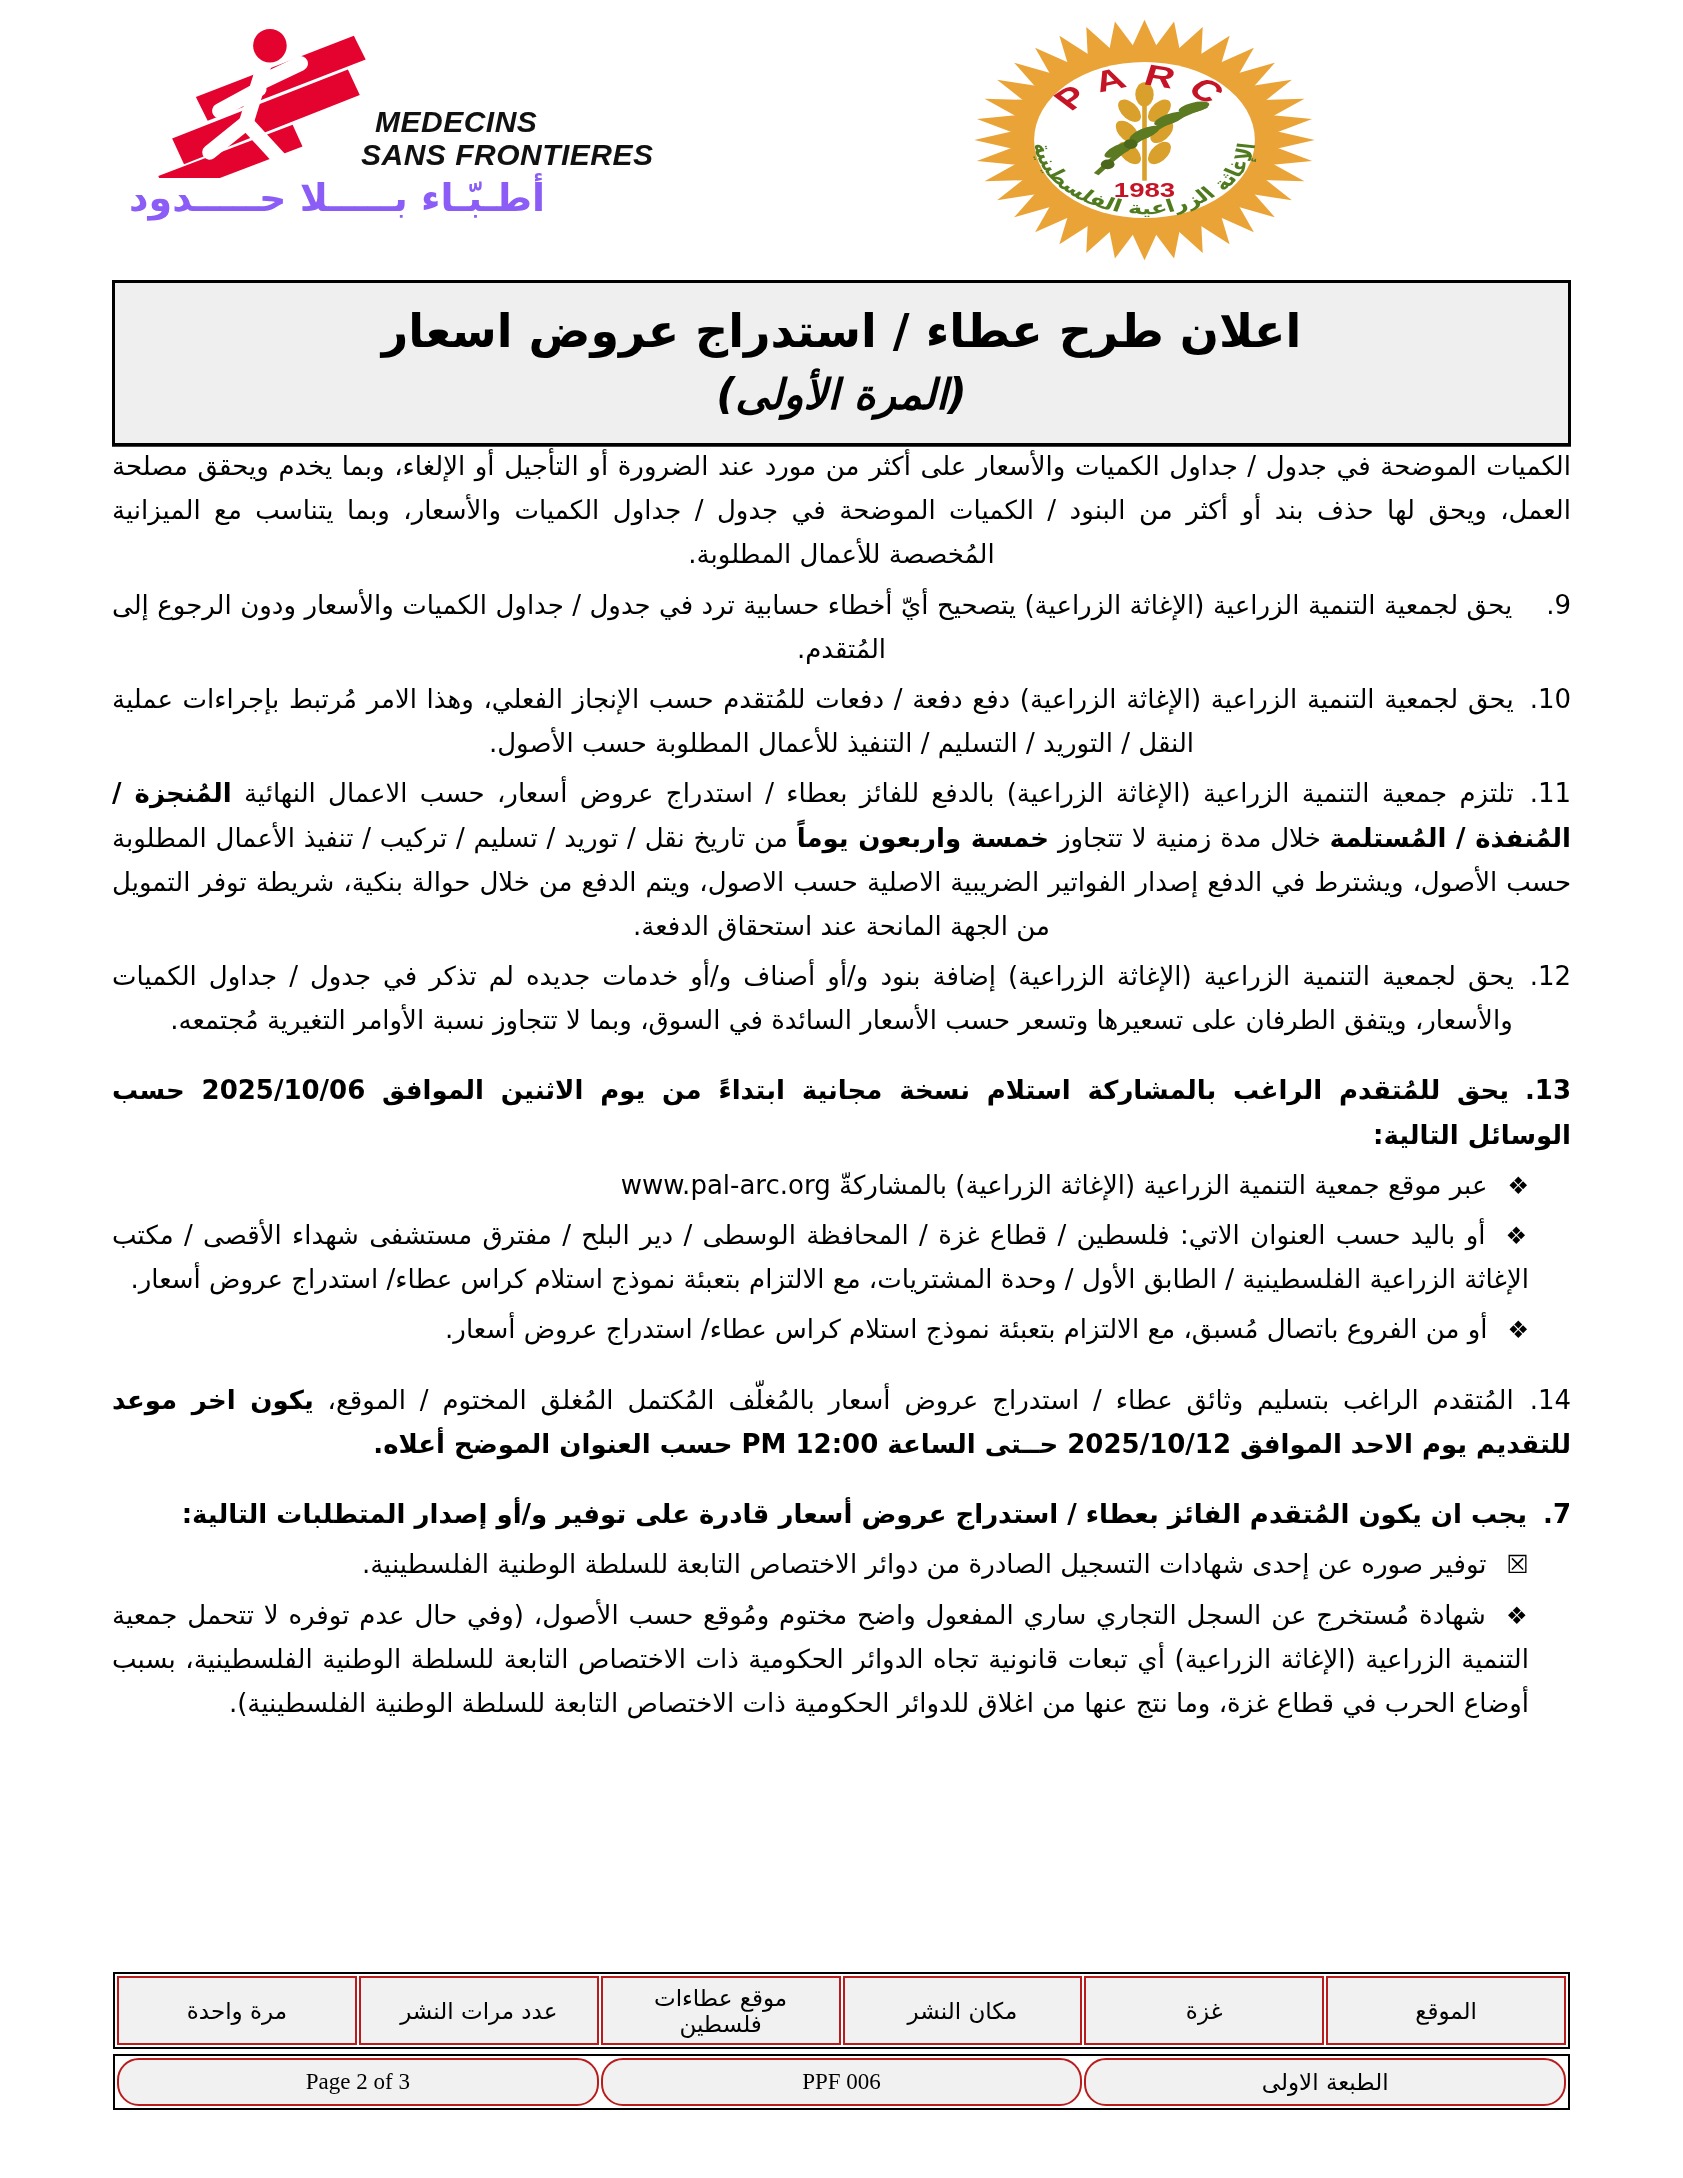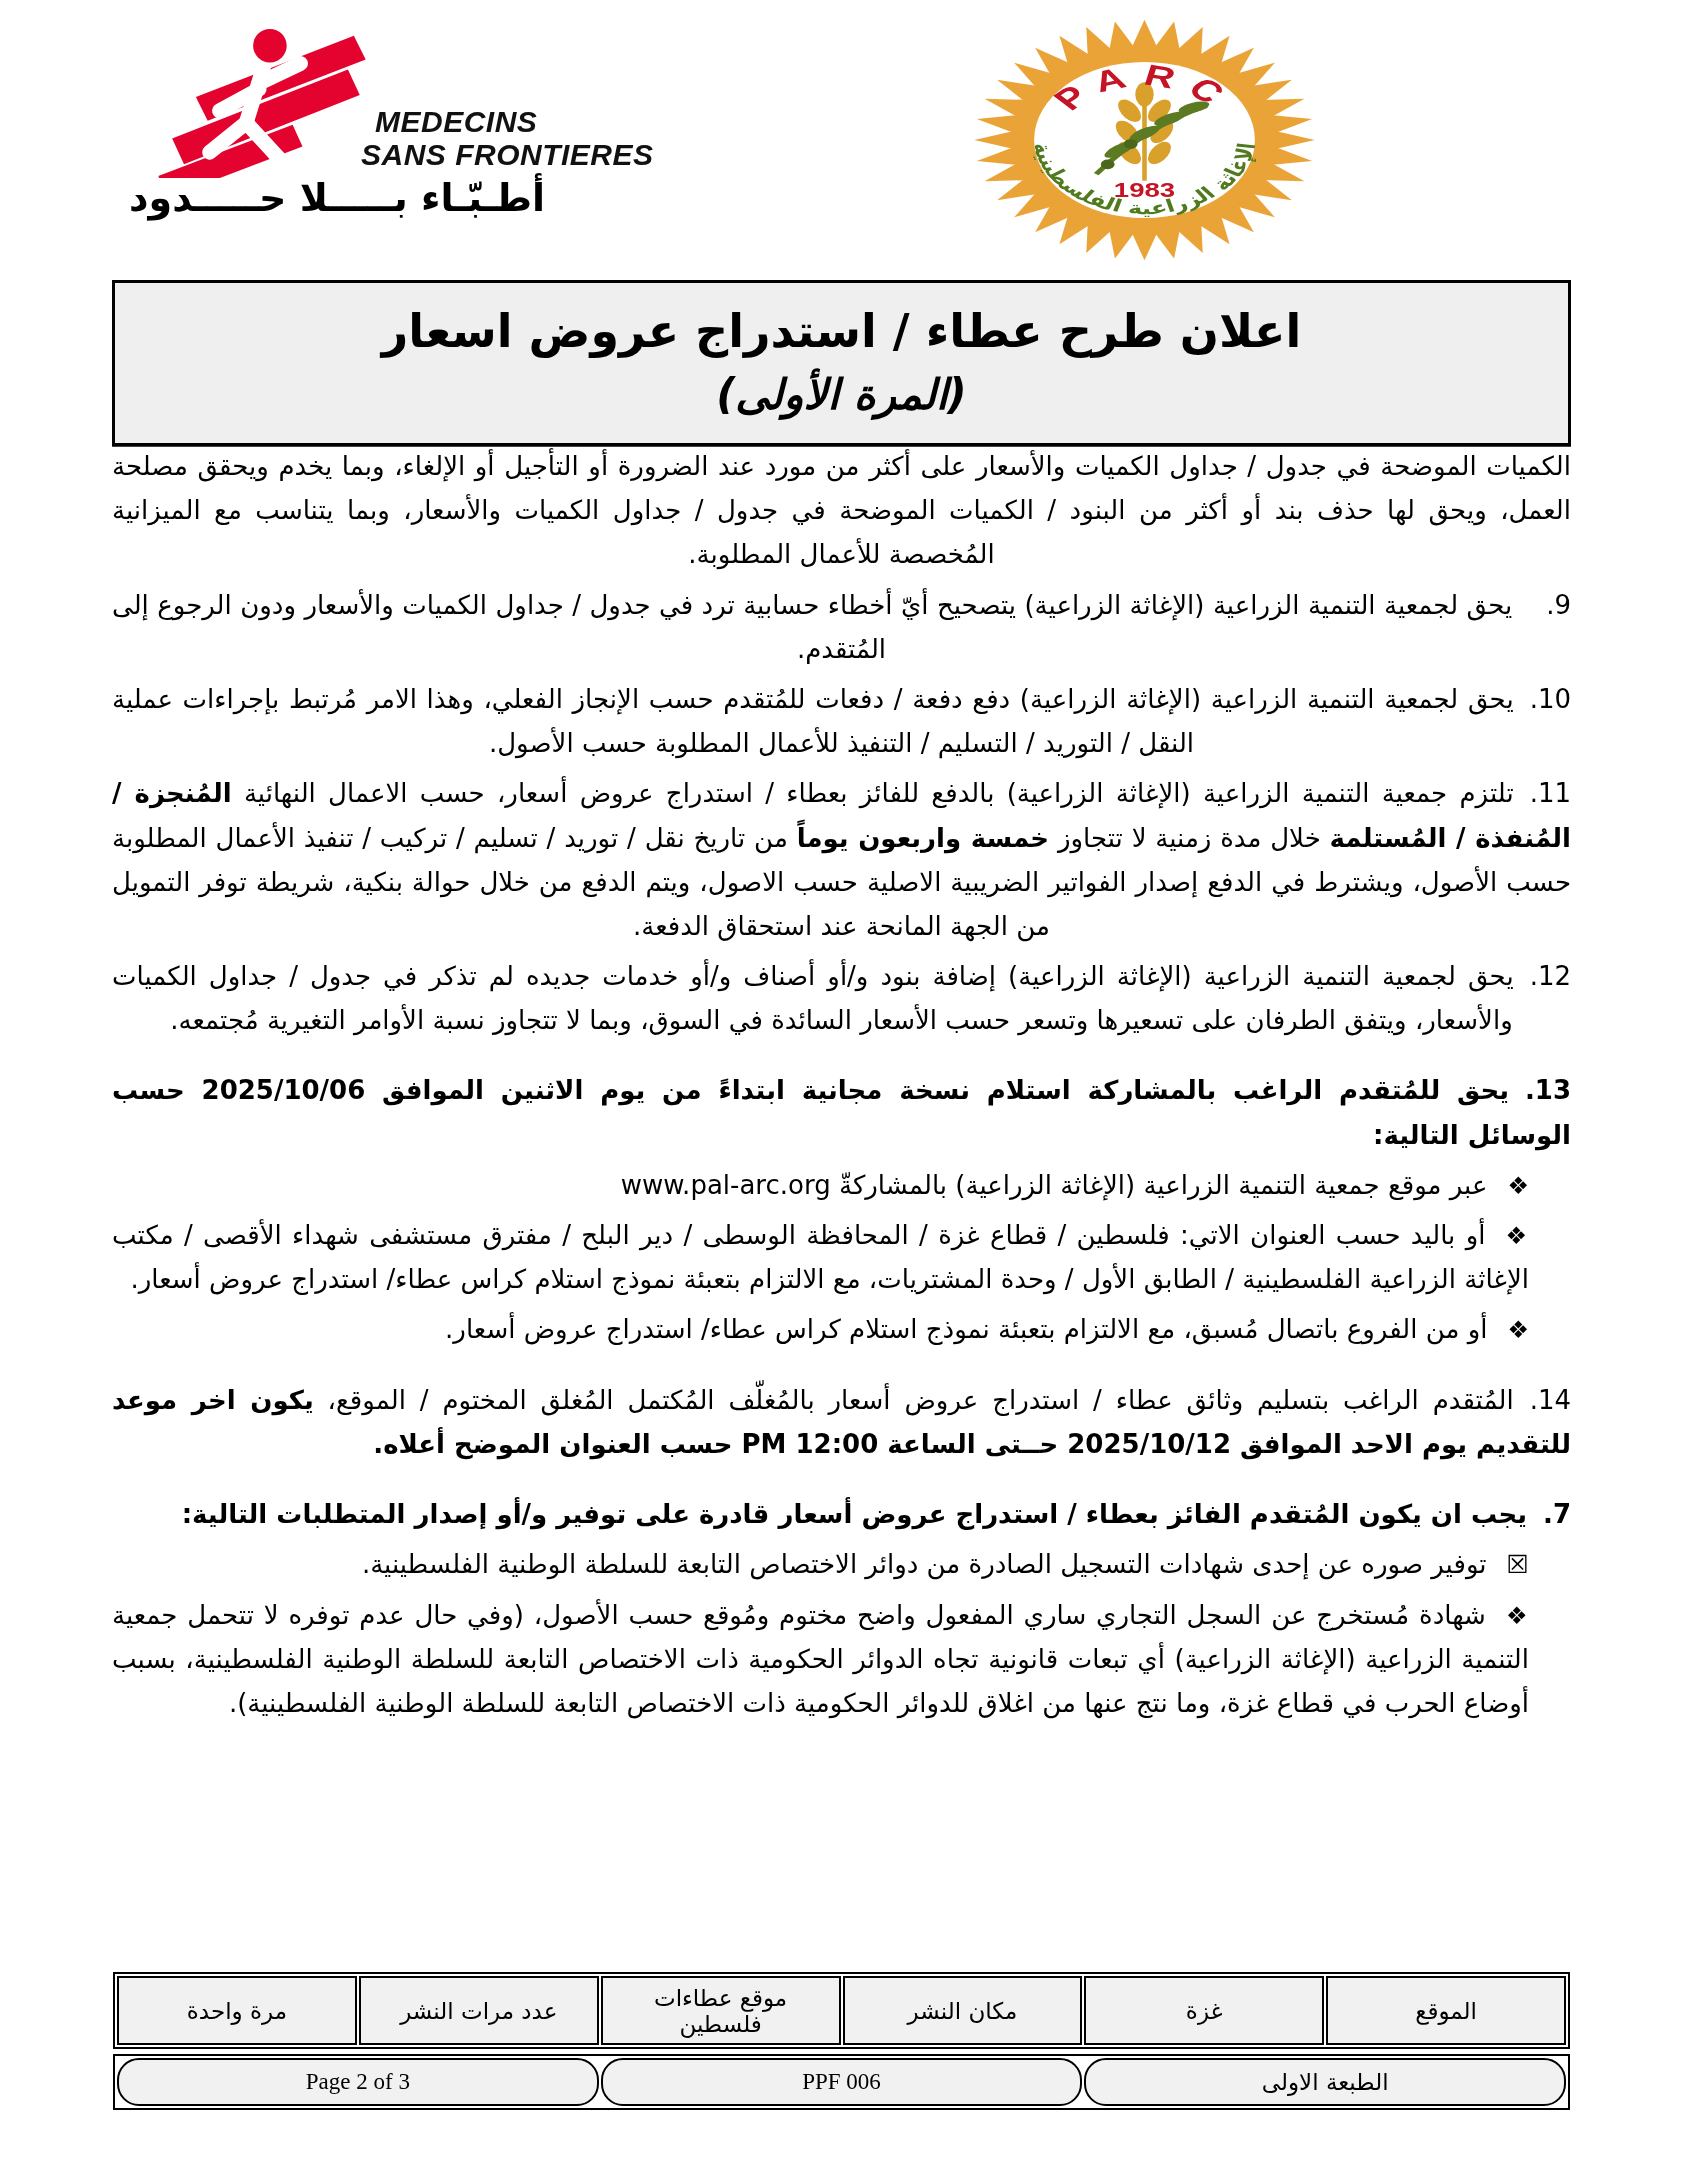--- a/index.html
+++ b/index.html
@@ -20,21 +20,21 @@
     position:absolute;left:246px;top:85px;
     font-family:"Liberation Sans",sans-serif;
     font-weight:bold;font-style:italic;
     font-size:30px;line-height:1.1;color:#111;
     letter-spacing:0.5px;white-space:nowrap;
   }
   .msf-name .l2{margin-left:-14px;}
   .msf-tagline{
     position:absolute;left:0;top:156px;width:416px;
     text-align:center;direction:rtl;
-    font-size:38px;font-weight:bold;color:#000000;
+    font-size:38px;font-weight:bold;color:#8b5cf6;
   }
   .parc{position:absolute;left:972px;top:18px;width:345px;height:244px;}
   
   .title-box{
     position:absolute;top:280px;left:112px;right:112px;
     border:3px solid #000000;
     background:#efefef;
     text-align:center;
     padding:14px 10px 18px 10px;
     box-shadow:0 1px 0 #444;
@@ -61,21 +61,21 @@
   .ftr{position:absolute;top:1972px;left:113px;right:113px;}
   table.meta{
     width:100%;
     border:2px solid #000;
     border-spacing:2px;
     background:#fff;
     table-layout:fixed;
   }
   table.meta + table.meta{margin-top:5px;}
   table.meta td{
-    border:2px solid #000000;
+    border:2px solid #b91c1c;
     background:#f1f1f1;
     font-size:23px;
     text-align:center;
     padding:4px 10px;
   }
   .row-head td{height:57px;}
   .row-foot td{height:36px;border-radius:22px;}
   td.cell-left{text-align:left;direction:ltr;font-family:"Liberation Serif",serif;font-size:24px;}
   td.cell-mid{direction:ltr;font-family:"Liberation Serif",serif;font-size:24px;}
   td.cell-right{text-align:right;padding-left:30px;}

